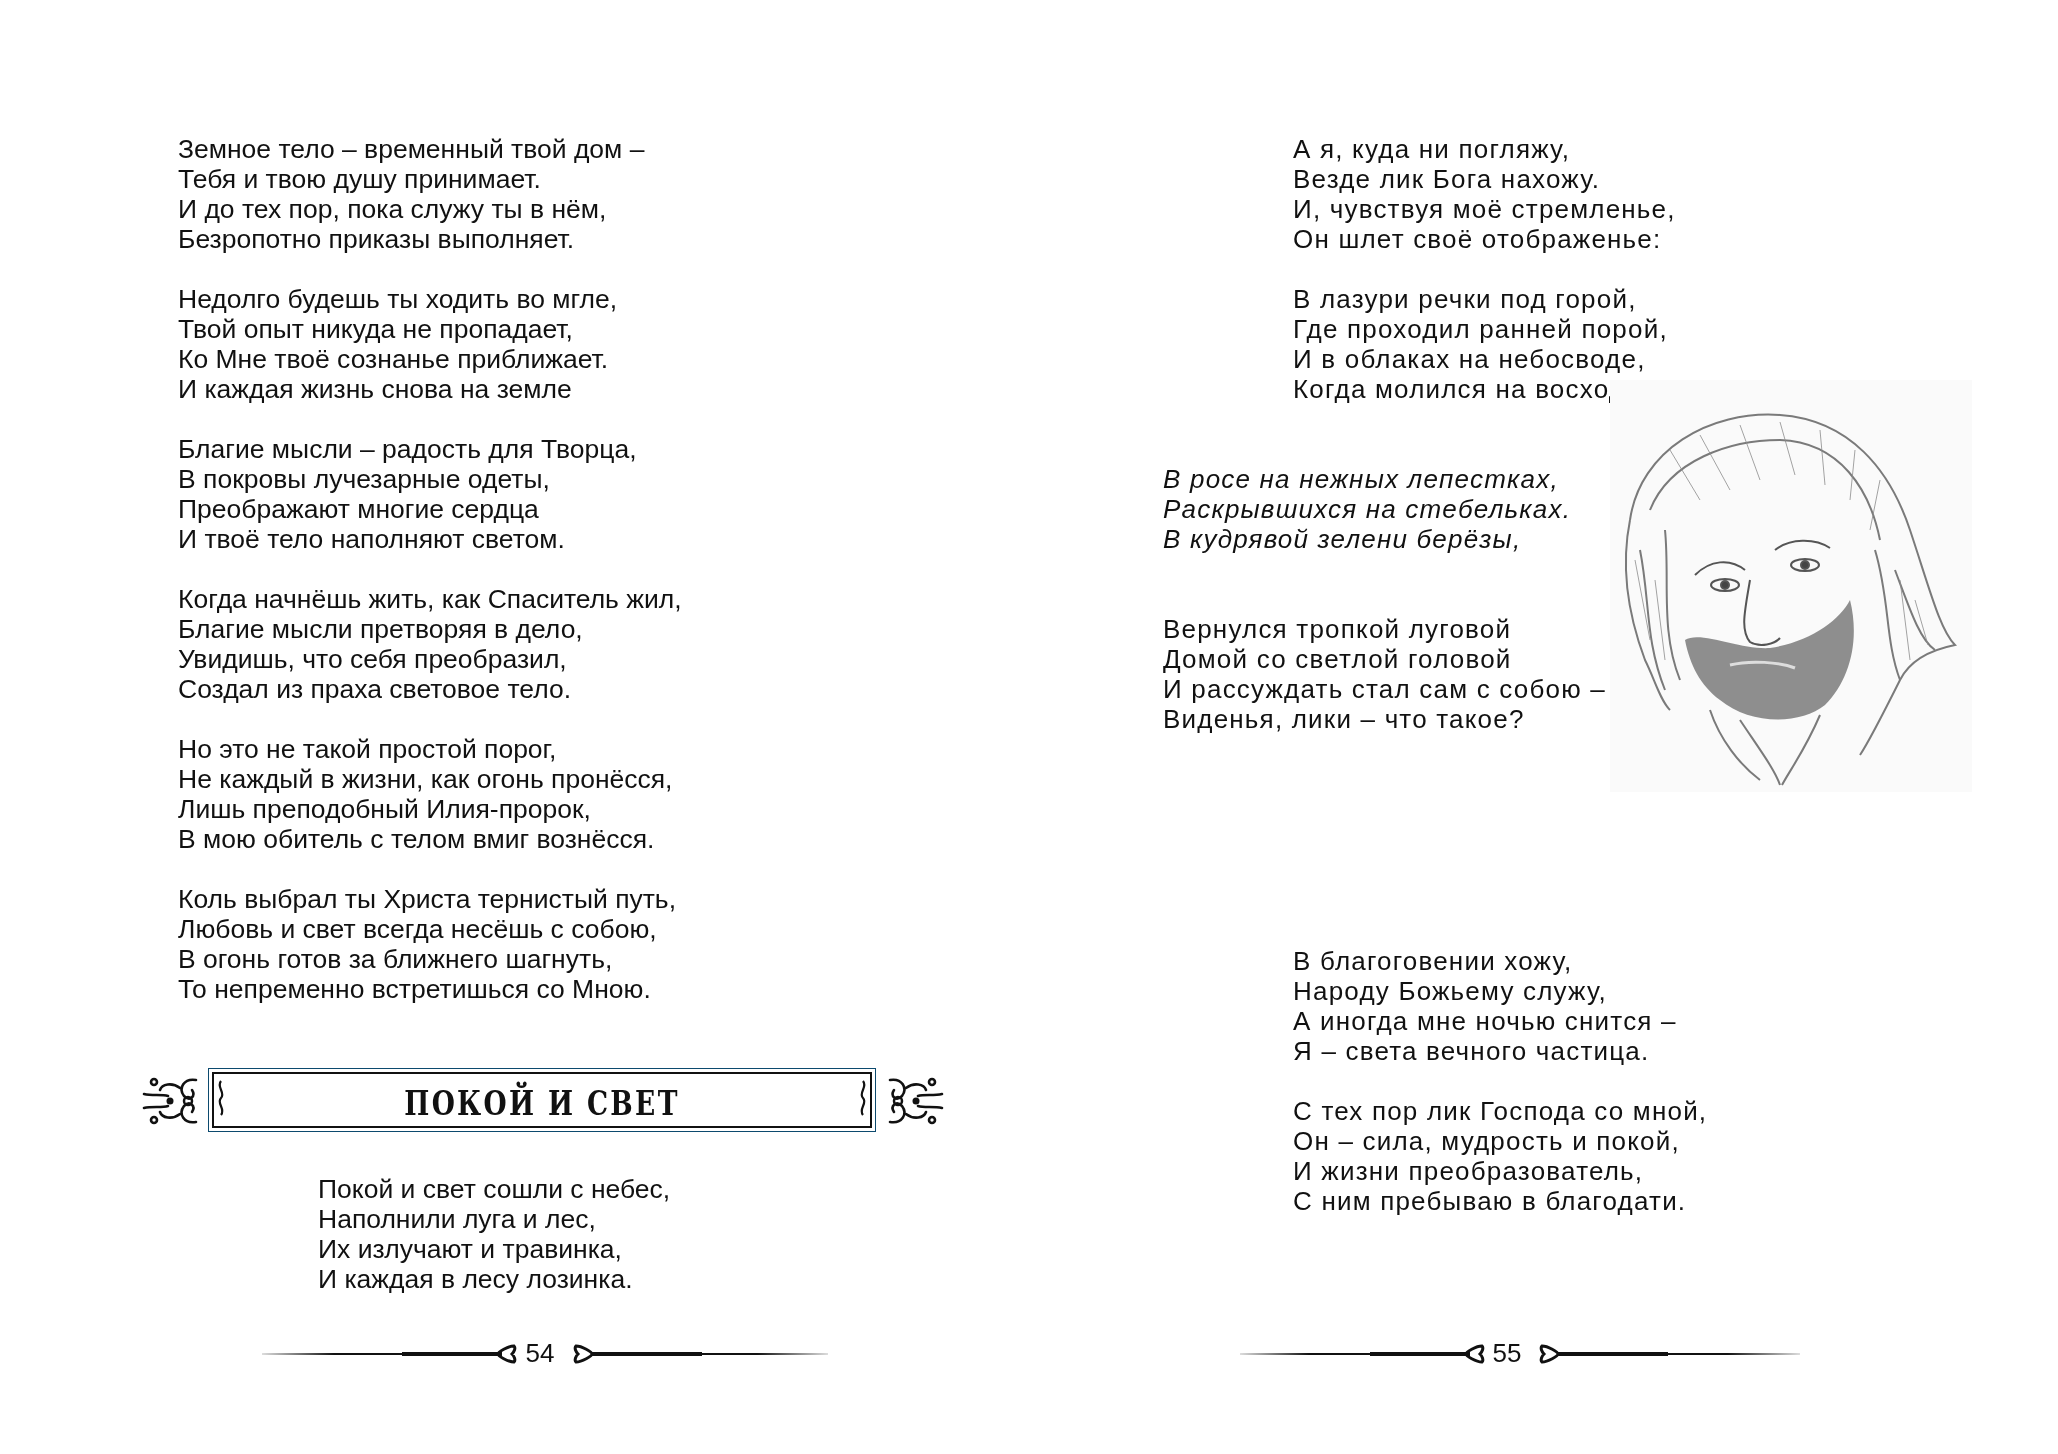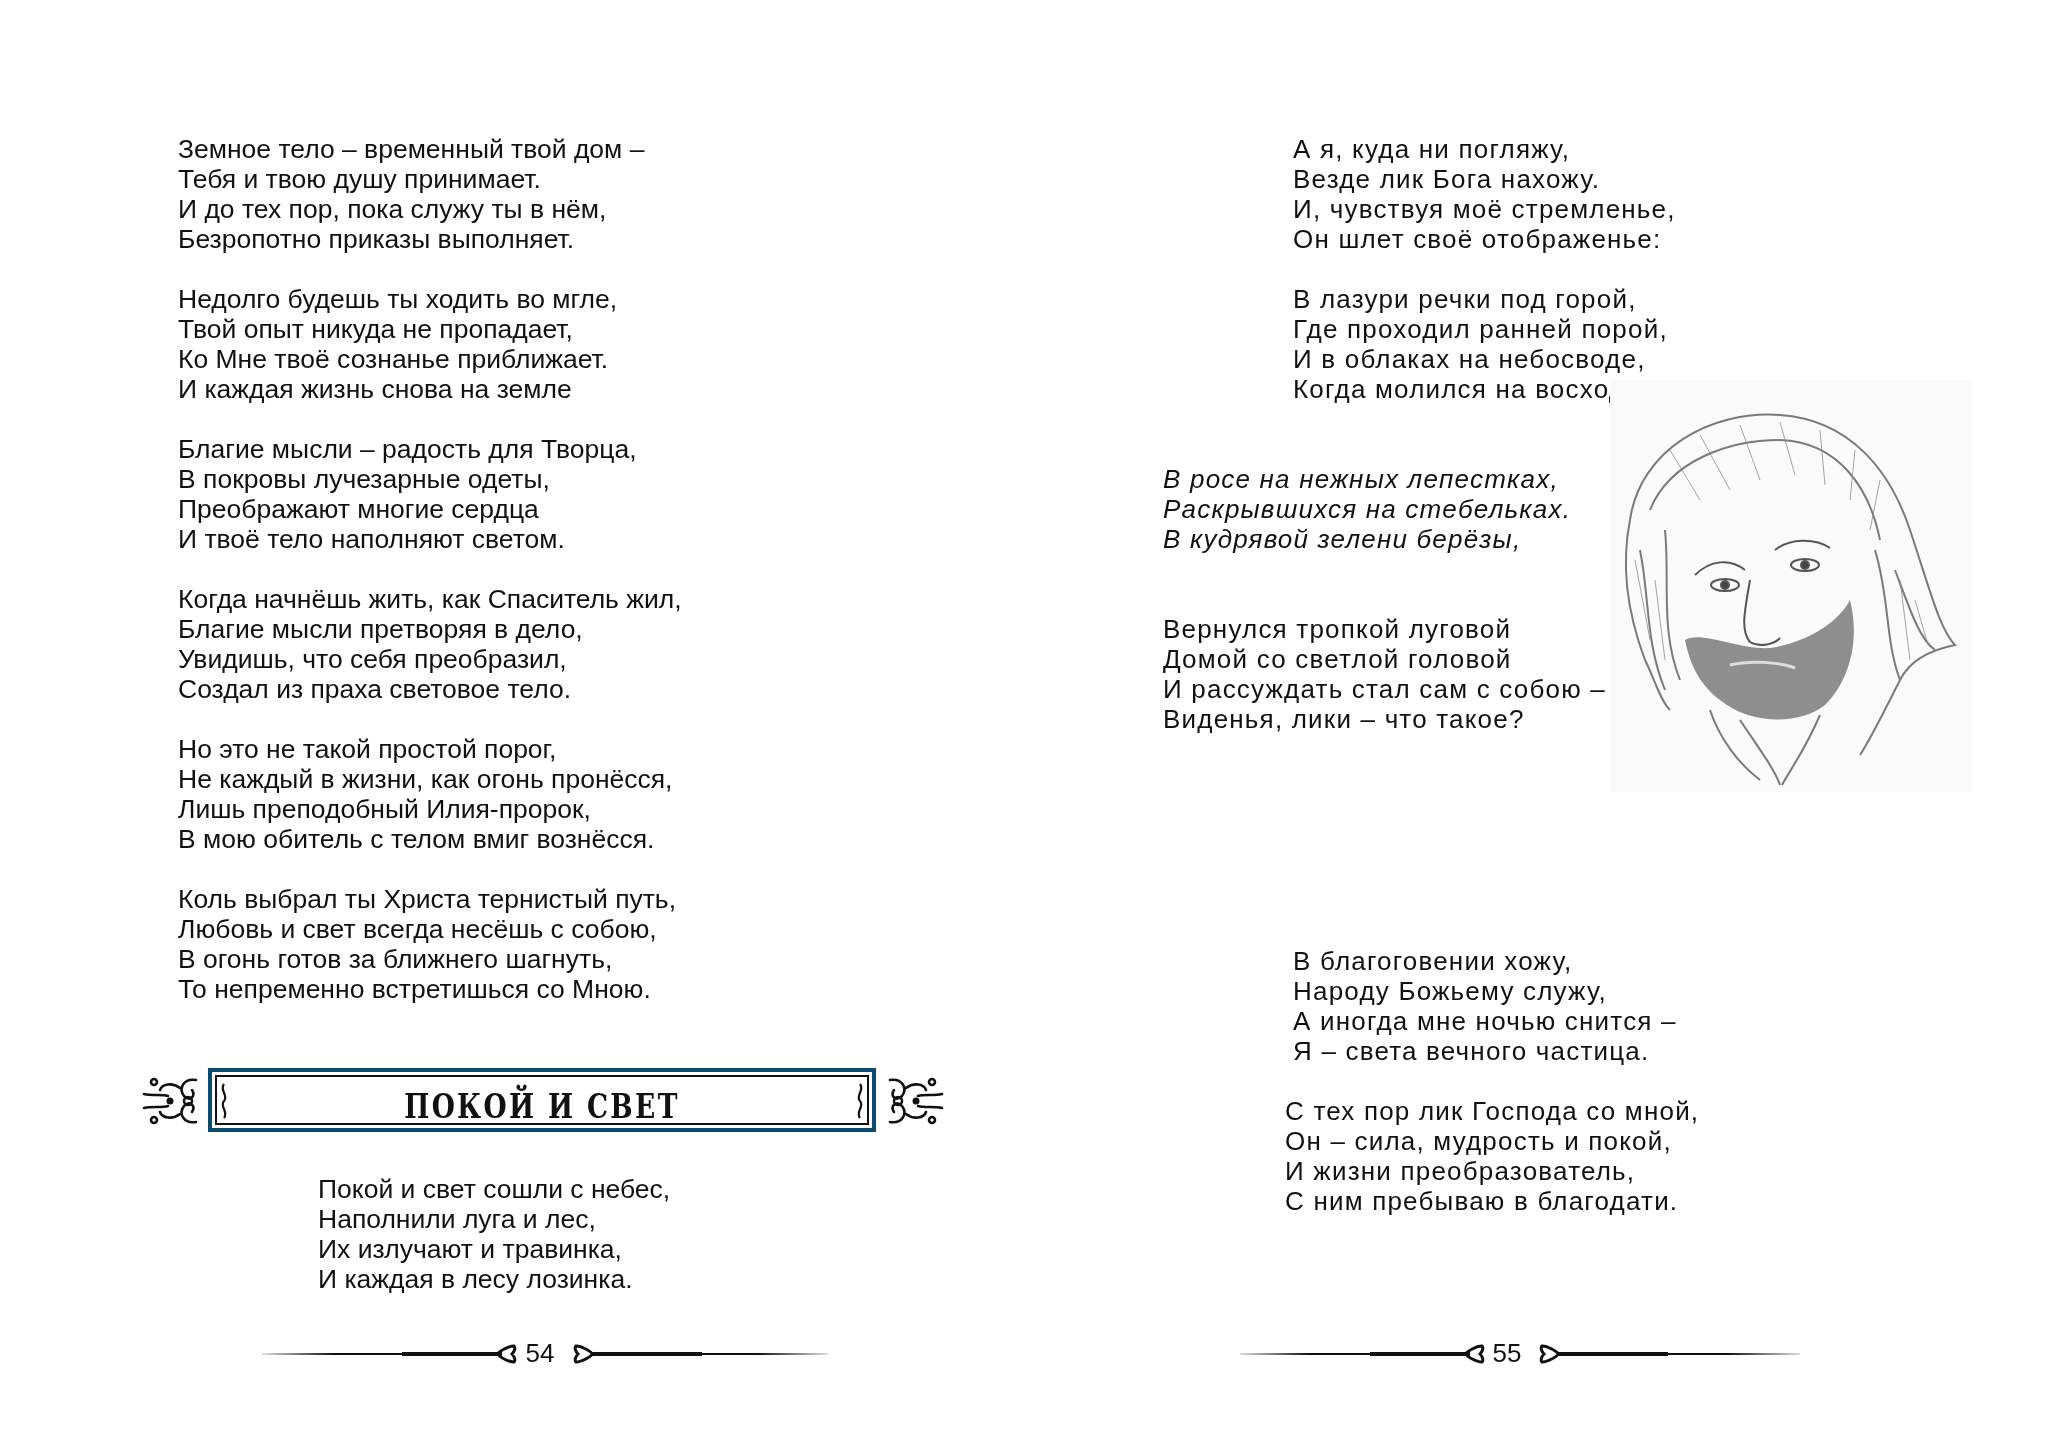--- a/index.html
+++ b/index.html
@@ -6,21 +6,21 @@
   body { width:2058px; height:1454px; position:relative; overflow:hidden;
          font-family:"Liberation Sans", "DejaVu Sans", sans-serif; color:#111; }
   .page { position:absolute; top:0; height:1454px; width:1029px; }
   .page.left { left:0;padding-left:13px; }
   .page.right { left:1029px; }
   .stanza { position:absolute; font-size:26.5px; line-height:30px; white-space:nowrap; }
   .stanza .line { display:block; }
   .right .stanza { letter-spacing:1.2px; font-size:26px; }
   .title-banner { position:absolute; left:140px; top:1064px; width:806px; height:74px; }
   .title-frame { position:absolute; left:68px; top:4px; width:668px; height:64px;
-     border:4px solid #0c4a6e; box-shadow: inset 0 0 0 3px #fff, inset 0 0 0 5px #111; box-sizing:border-box; }
+     border:1px solid #0c4a6e; box-shadow: inset 0 0 0 3px #fff, inset 0 0 0 5px #111; box-sizing:border-box; }
   .title-text { position:absolute; left:0; right:0; top:14px; text-align:center;
      font-family:"DejaVu Serif", "Liberation Serif", serif; font-weight:bold;
      font-size:34px; letter-spacing:3px; transform:scaleX(0.78); color:#111; }
   .ornament { position:absolute; top:10px; width:60px; height:54px; }
   .footer { position:absolute; top:1336px; height:36px; }
   .footer .rule { position:absolute; top:17px; height:2px; background:#111; }
   .footer .rule.thick { height:4px; top:16px; }
   .page-num { position:absolute; top:2px; font-size:26px; width:50px; text-align:center; }
   .heart { position:absolute; top:6px; width:24px; height:24px; }
   .portrait { position:absolute; left:581px; top:380px; width:362px; height:412px; }
@@ -196,21 +196,21 @@
       <path d="M100 330 C110 360 130 385 150 400"></path>
     </g>
   </svg>
 
   <div class="stanza" style="left:264px; top:946px;">
     <span class="line">В благоговении хожу,</span>
     <span class="line">Народу Божьему служу,</span>
     <span class="line">А иногда мне ночью снится –</span>
     <span class="line">Я – света вечного частица.</span>
   </div>
-  <div class="stanza" style="left:256px; top:1096px;">
+  <div class="stanza" style="left:264px; top:1096px;">
     <span class="line">С тех пор лик Господа со мной,</span>
     <span class="line">Он – сила, мудрость и покой,</span>
     <span class="line">И жизни преобразователь,</span>
     <span class="line">С ним пребываю в благодати.</span>
   </div>
 
   <div class="footer" style="left:211px; width:560px;">
     <div class="rule" style="left:0; width:230px; background:linear-gradient(90deg,#ddd,#111 30%);"></div>
     <div class="rule thick" style="left:130px; width:100px;"></div>
     <svg class="heart" style="left:222px;" viewBox="0 0 24 24">

